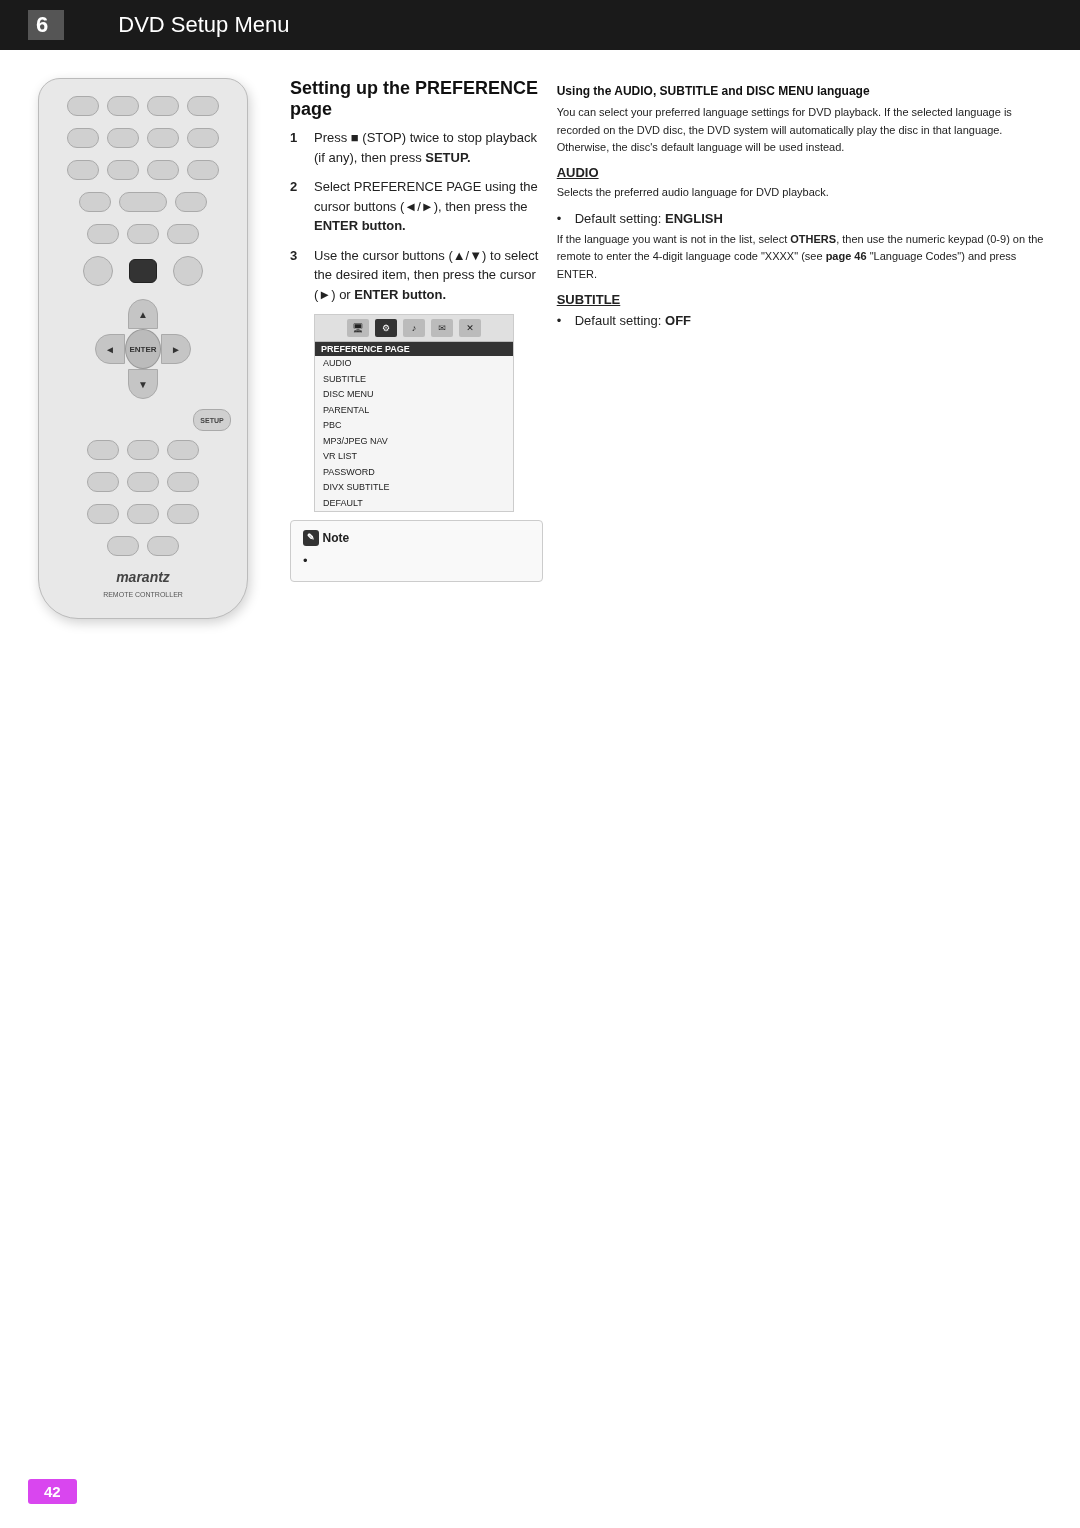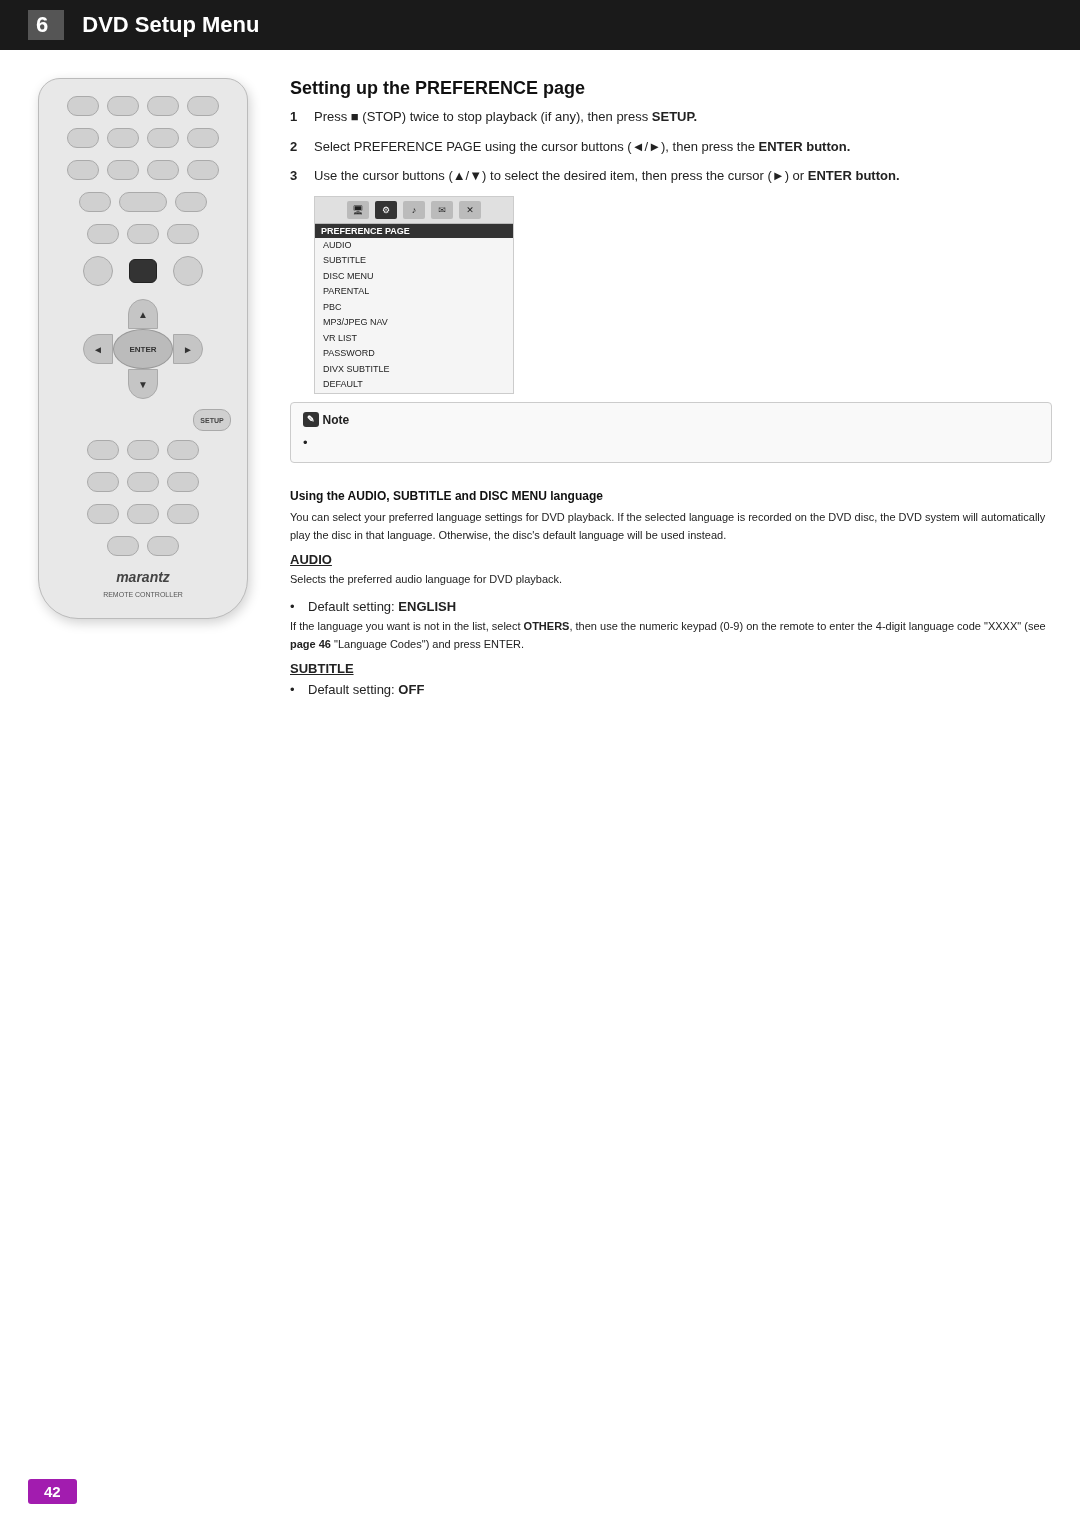--- a/index.html
+++ b/index.html
@@ -25,22 +25,23 @@
     .chapter-number {
       background: #555;
       color: #fff;
       font-size: 22px;
       font-weight: bold;
       padding: 2px 16px 2px 8px;
       margin-right: 18px;
     }
     .chapter-title {
       font-size: 22px;
-      font-weight: bold;
+      font-weight: normal;
       color: #fff;
+      margin-left: 36px;
     }
 
     
     .main-content {
       display: flex;
       padding: 28px 28px 28px 28px;
       gap: 32px;
     }
 
     
@@ -121,21 +122,21 @@
       font-size: 10px;
       color: #333;
     }
 
     .dpad-up { border-radius: 50% 50% 0 0; }
     .dpad-down { border-radius: 0 0 50% 50%; }
     .dpad-left { border-radius: 50% 0 0 50%; }
     .dpad-right { border-radius: 0 50% 50% 0; }
 
     .dpad-center {
-      width: 60px;
+      width: 36px;
       height: 40px;
       background: #bbb;
       border-radius: 50%;
       border: 1.5px solid #999;
       display: flex;
       align-items: center;
       justify-content: center;
       font-size: 8px;
       font-weight: bold;
       color: #333;
@@ -172,21 +173,20 @@
     .remote-sub-label {
       font-size: 7px;
       color: #555;
       text-align: center;
     }
 
     
     .right-content {
       flex: 1;
       display: flex;
-      flex-direction: column;
       gap: 14px;
     }
 
     
     .section-heading {
       font-size: 18px;
       font-weight: bold;
       color: #111;
       margin-bottom: 8px;
     }
@@ -327,21 +327,21 @@
 
     .bullet-dot {
       min-width: 10px;
     }
 
     
     .footer {
       position: absolute;
       bottom: 24px;
       left: 28px;
-      background: #a21caf;
+      background: #d946ef;
       color: #fff;
       font-weight: bold;
       font-size: 15px;
       padding: 4px 16px;
       border-radius: 3px;
     }
 
     b { font-weight: bold; }
   </style>
 </head>

